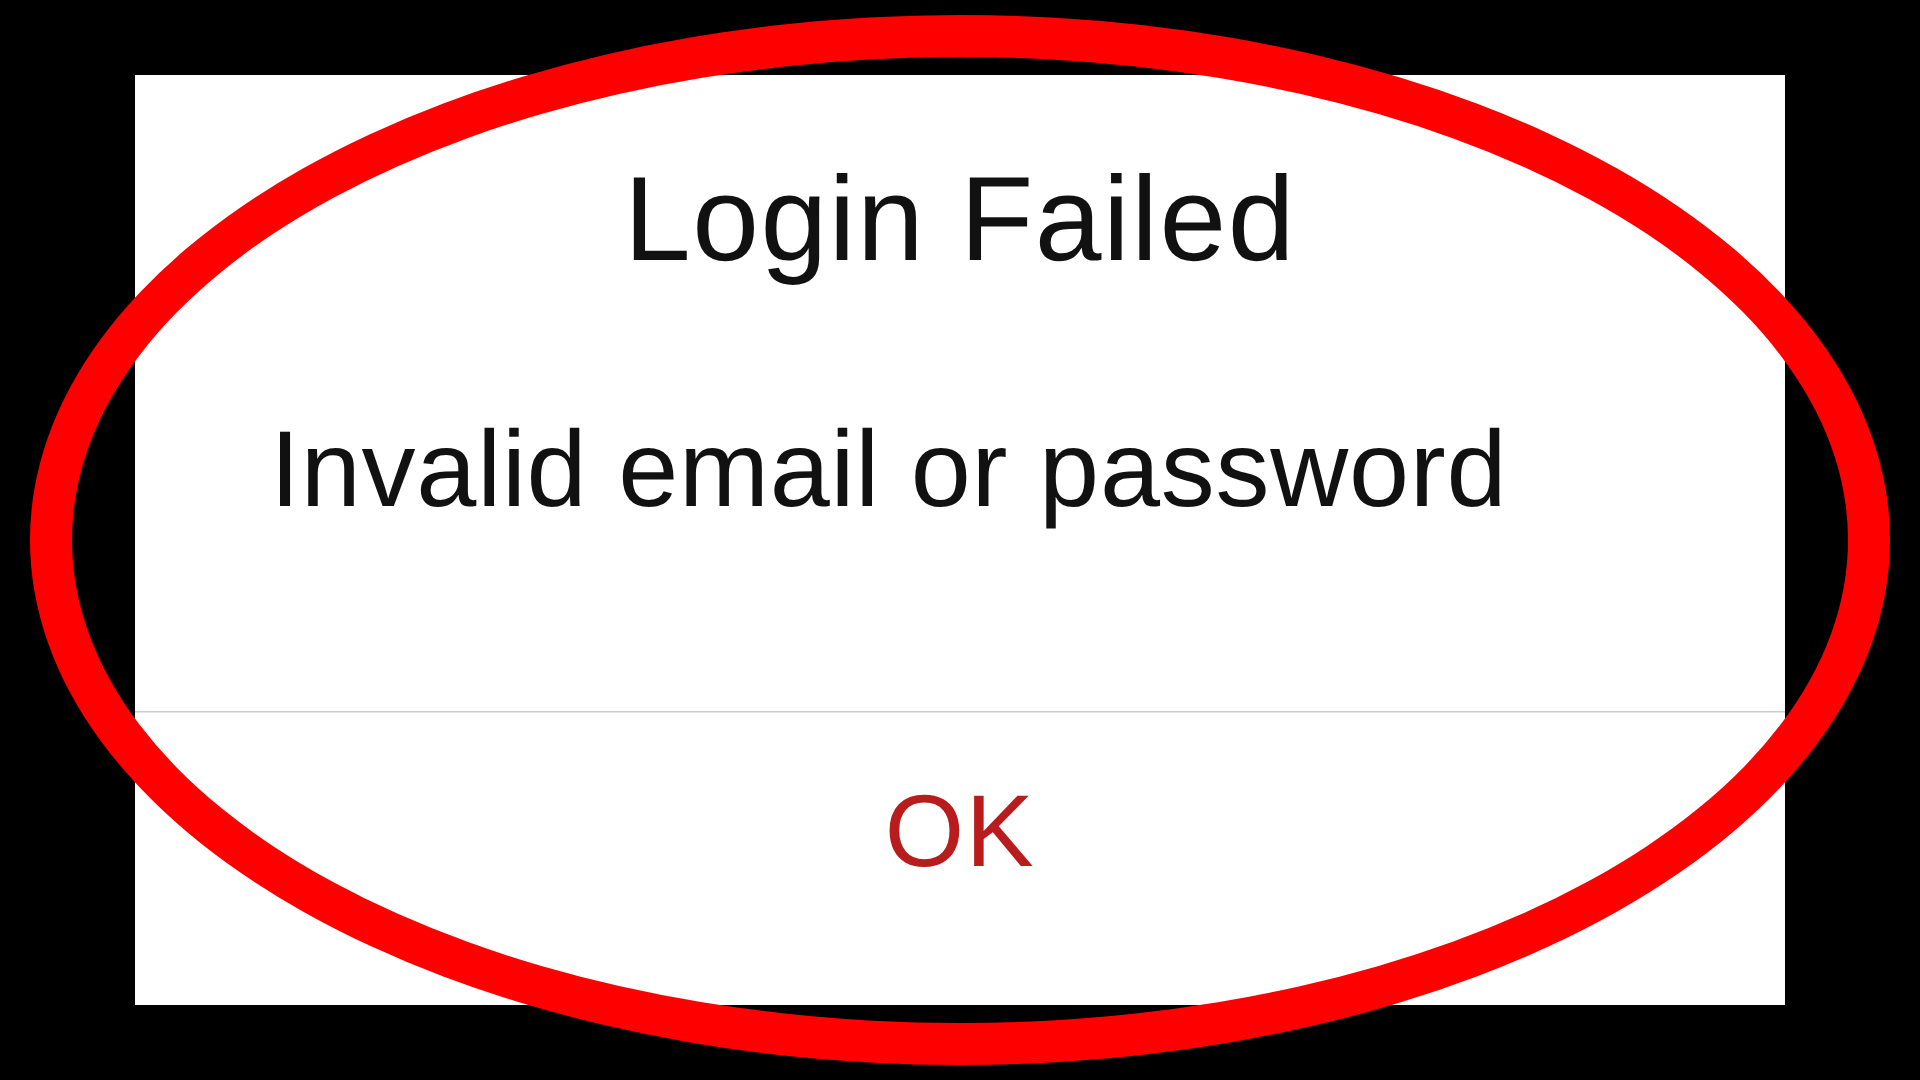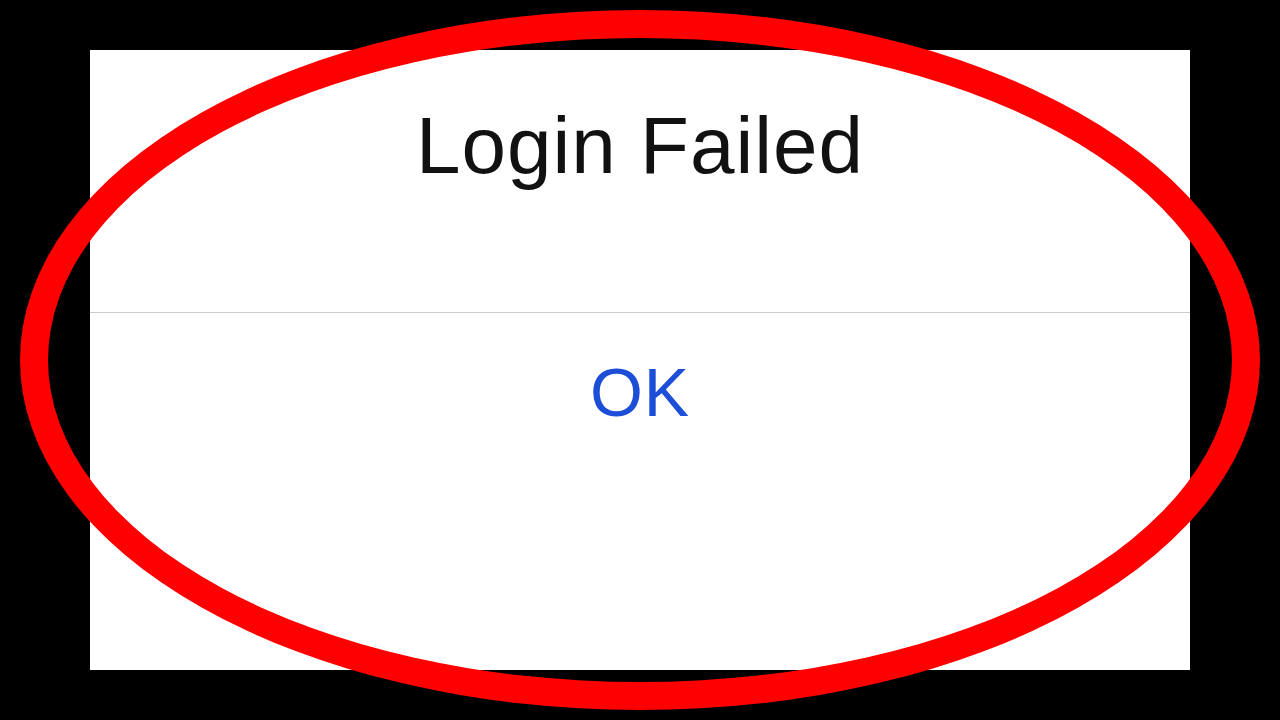--- a/index.html
+++ b/index.html
@@ -55,21 +55,21 @@
       border-top: 1px solid #ccc;
       margin-top: 120px;
       width: 100%;
     }
     .dialog-button-row {
       text-align: center;
       padding-top: 40px;
     }
     .ok-button {
       font-size: 68px;
-      color: #1d4ed8;
+      color: #b91c1c;
       background: none;
       border: none;
       cursor: pointer;
       font-family: inherit;
       font-weight: 400;
       letter-spacing: 1px;
     }
     .annotation-ellipse {
       position: absolute;
       top: 50%;
@@ -82,19 +82,20 @@
       z-index: 2;
       pointer-events: none;
     }
   </style>
 </head>
 <body>
 
 <div class="dialog-wrapper">
   <div class="dialog">
     <h1 class="dialog-title">Login Failed</h1>
+    <p class="dialog-message">Invalid email or password</p>
     <hr class="dialog-divider">
     <div class="dialog-button-row">
       <button class="ok-button">OK</button>
     </div>
   </div>
 </div>
 <div class="annotation-ellipse"></div>
 
 </body></html>

